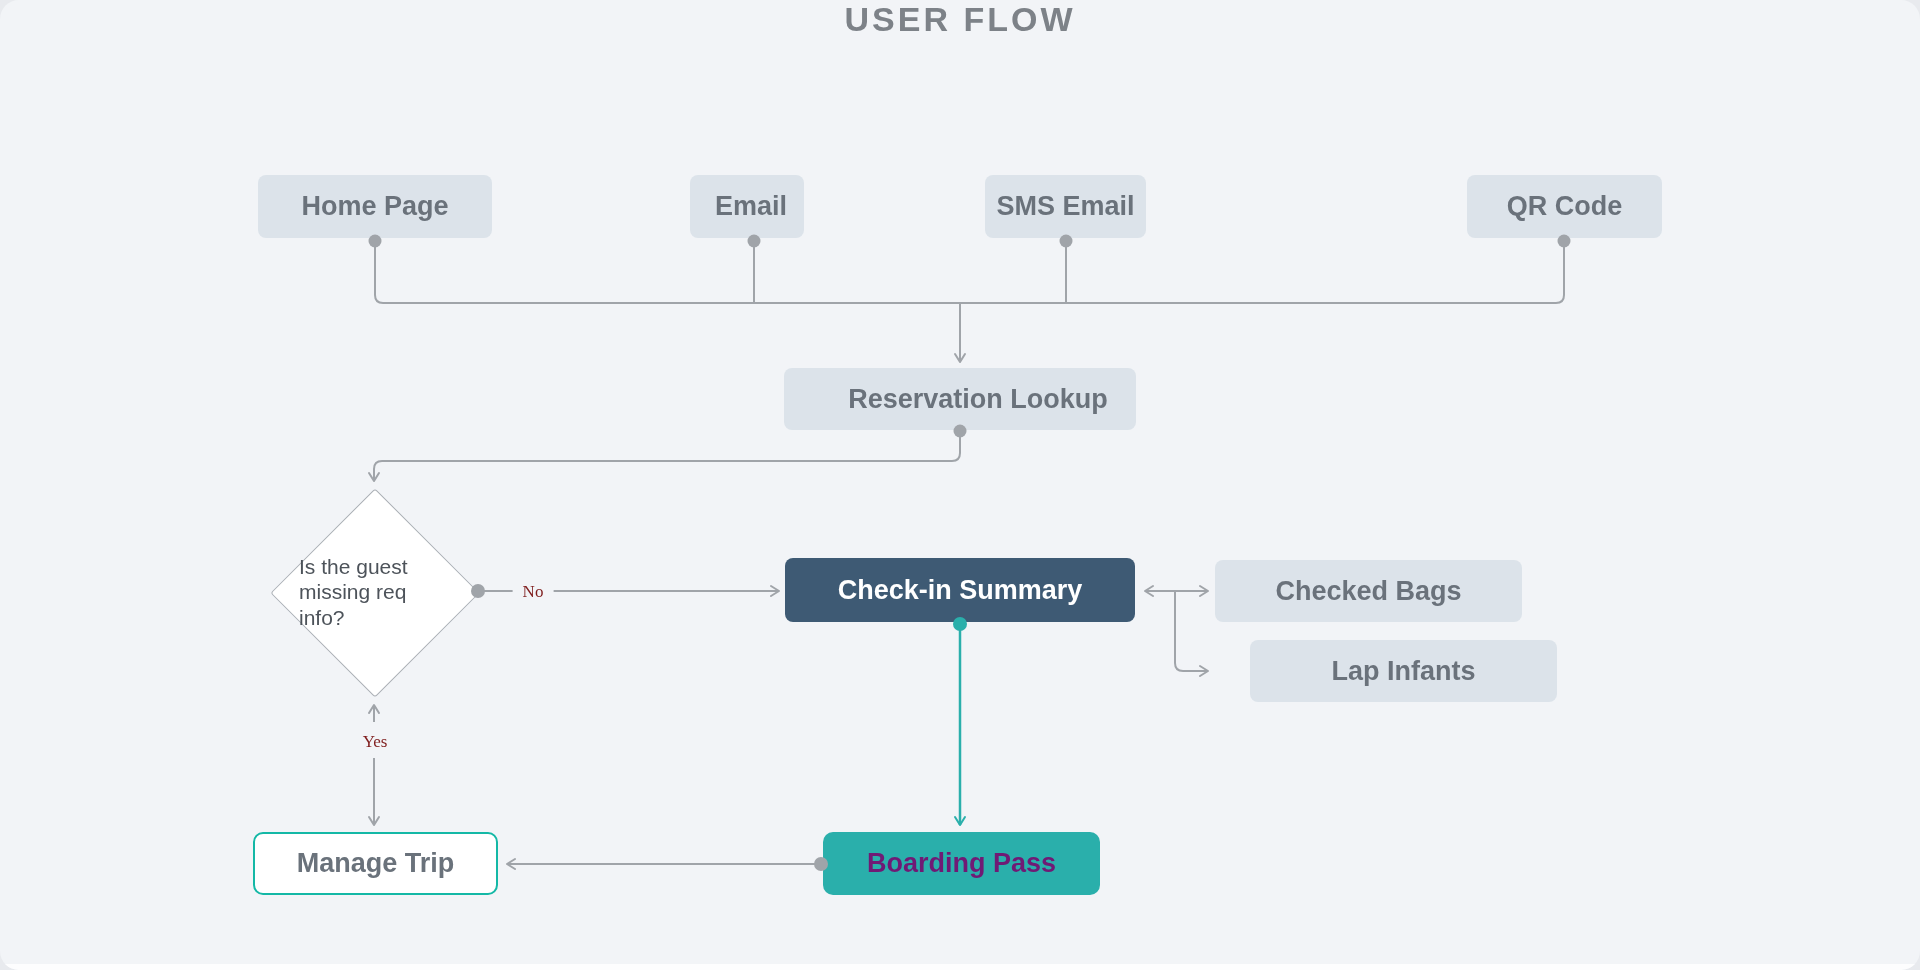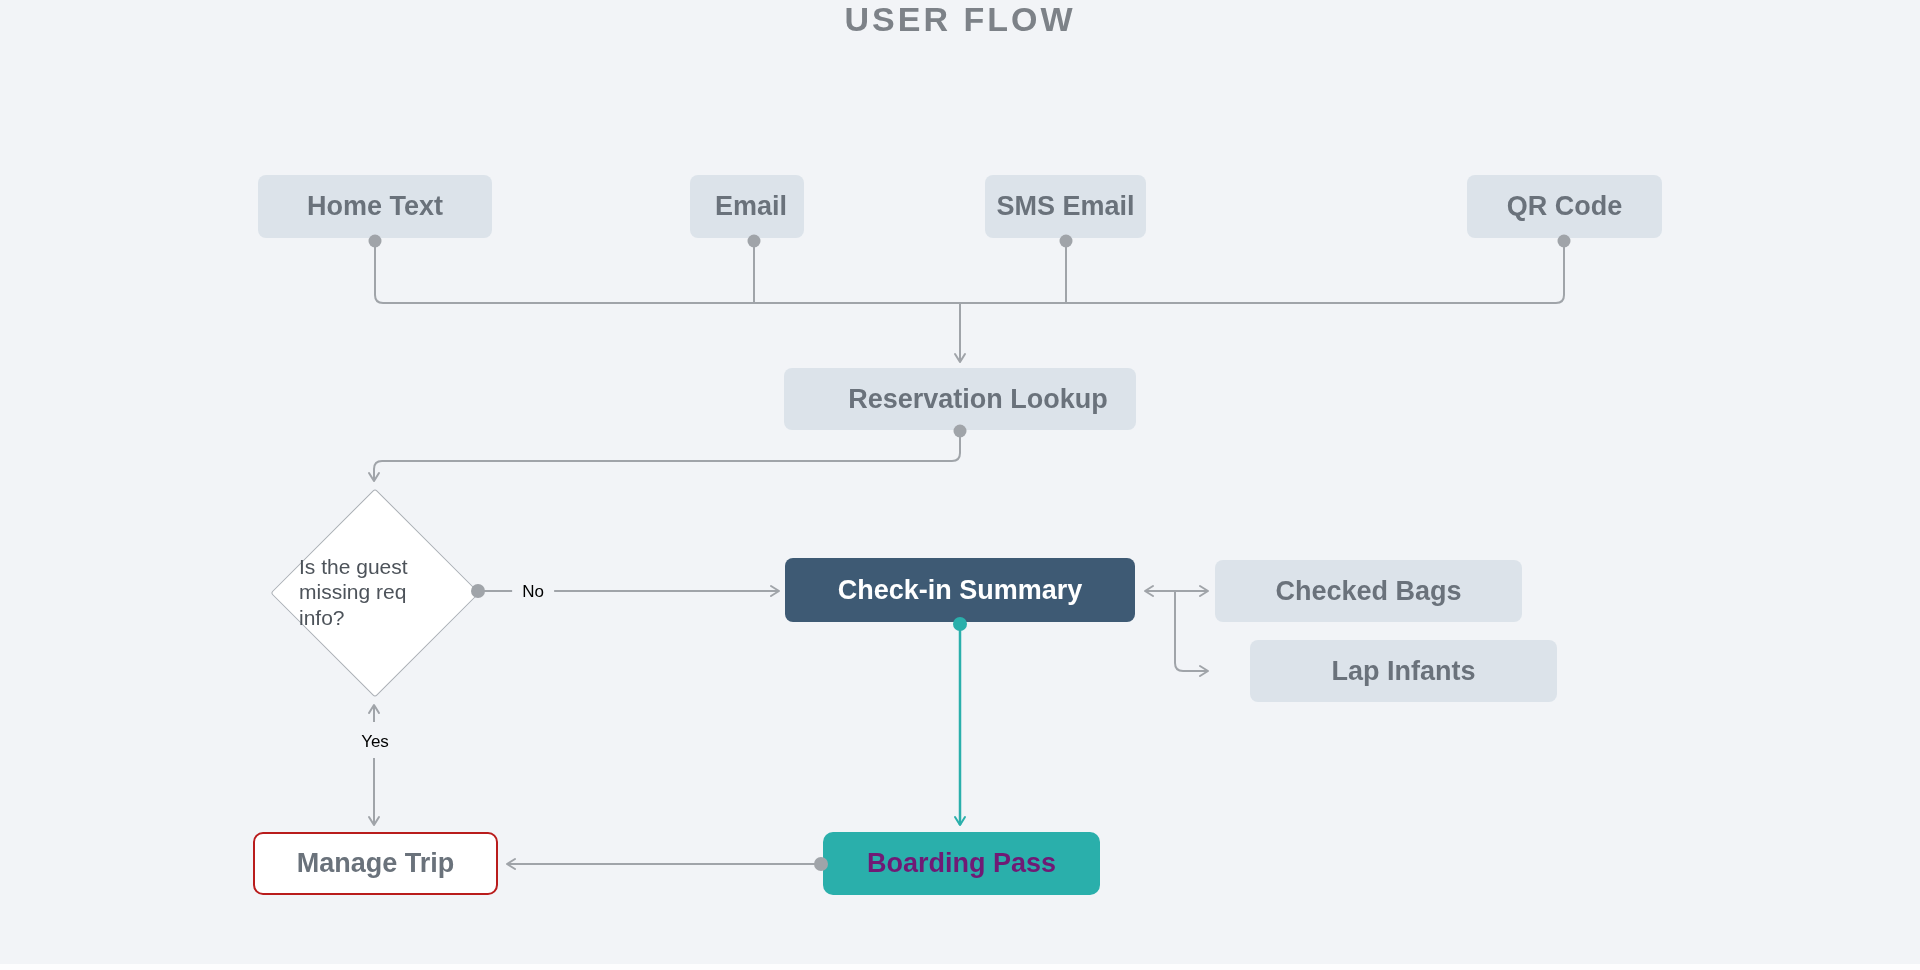--- a/index.html
+++ b/index.html
@@ -1,40 +1,41 @@
 <!DOCTYPE html>
 <html><head>
 <meta charset="utf-8">
 <style>
   html,body { margin:0; padding:0; background:#e8eaee; }
   .canvas {
     position:relative; width:1920px; height:970px;
     background:#f2f4f7; overflow:hidden;
     font-family:"Liberation Sans", sans-serif;
+    border-radius:19px;
   }
   .layer { position:absolute; left:0; top:0; width:1920px; height:970px; }
   .lines-layer { z-index:1; }
   .dots-layer  { z-index:4; pointer-events:none; }
 
   .title {
     position:absolute; z-index:2; top:0px; left:0; width:100%;
     text-align:center; font-size:34px; font-weight:800;
     letter-spacing:3px; color:#7d8288;
   }
 
   .node {
     position:absolute; z-index:2; box-sizing:border-box;
     display:flex; align-items:center; justify-content:center;
     font-size:27px; font-weight:600; color:#6a727b;
     white-space:nowrap;
   }
   .node.light   { background:#dce3ea; border-radius:8px; }
   .node.dark    { background:#3e5a74; color:#ffffff; font-weight:700; border-radius:8px; }
   .node.teal    { background:#2aafab; color:#701a75; font-weight:700; border-radius:10px; }
-  .node.outline { background:#ffffff; border:2px solid #b91c1c; border-radius:10px; }
+  .node.outline { background:#ffffff; border:2px solid #14b8a6; border-radius:10px; }
 
   #node-home        { left:258px;  top:175px; width:234px; height:63px; }
   #node-email       { left:690px;  top:175px; width:114px; height:63px;padding-left:8px; }
   #node-sms         { left:985px;  top:175px; width:161px; height:63px; }
   #node-qr          { left:1467px; top:175px; width:195px; height:63px; }
   #node-reservation { left:784px;  top:368px; width:352px; height:62px;padding-left:36px; }
   #node-checkin     { left:785px;  top:558px; width:350px; height:64px;justify-content:center; }
   #node-bags        { left:1215px; top:560px; width:307px; height:62px; }
   #node-infants     { left:1215px; top:640px; width:307px; height:62px;margin-left:35px; }
   #node-manage      { left:253px;  top:832px; width:245px; height:63px; }
@@ -48,21 +49,21 @@
   }
   .diamond-label {
     position:absolute; z-index:3; left:299px; top:518px;
     width:150px; height:148px;
     display:flex; align-items:center; justify-content:center; 
     font-size:21px; line-height:1.2; color:#4d535a; font-weight:400;
   }
 
   .edge-label {
     position:absolute; z-index:2; transform:translate(-50%,-50%);
-    background:#f2f4f7; color:#000000; font-size:17px; padding:2px 10px;
+    background:#f2f4f7; color:#7f1d1d; font-size:17px; padding:2px 10px;font-family:Liberation Serif, serif;
   }
   #label-no  { left:533px; top:592px; }
   #label-yes { left:375px; top:742px; }
 
   .bottom-strip {
     position:absolute; z-index:5; left:0; bottom:0; width:100%; height:6px;
     background:#fdfdfe;
   }
 </style>
 </head>
@@ -101,21 +102,21 @@
 
       <path d="M821,864 L507,864" marker-end="url(#arrow-gray)"></path>
     </g>
 
     <path fill="none" stroke="#2aafab" stroke-width="2.5" d="M960,624 L960,825" marker-end="url(#arrow-teal)"></path>
   </svg>
 
   <div class="title">USER FLOW</div>
 
   <div class="node light" id="node-home">
-    <span>Home Text</span>
+    <span>Home Page</span>
   </div>
   <div class="node light" id="node-email">
     <span>Email</span>
   </div>
   <div class="node light" id="node-sms">
     <span>SMS Email</span>
   </div>
   <div class="node light" id="node-qr">
     <span>QR Code</span>
   </div>

